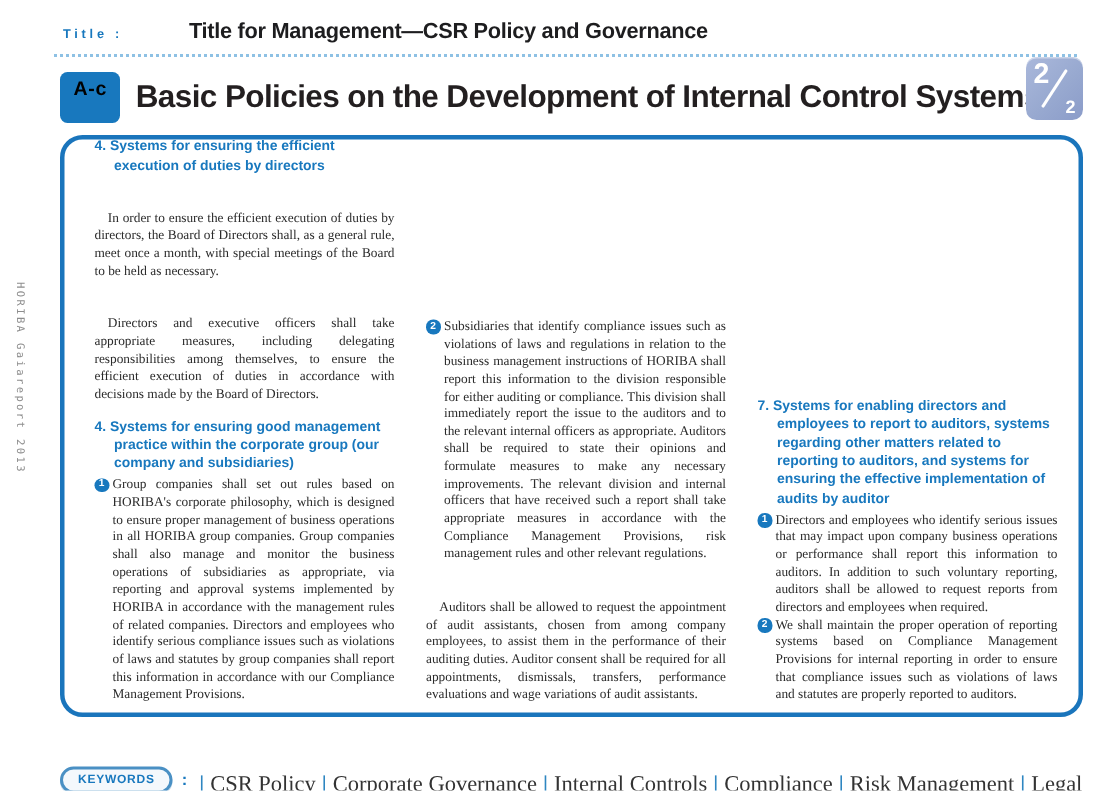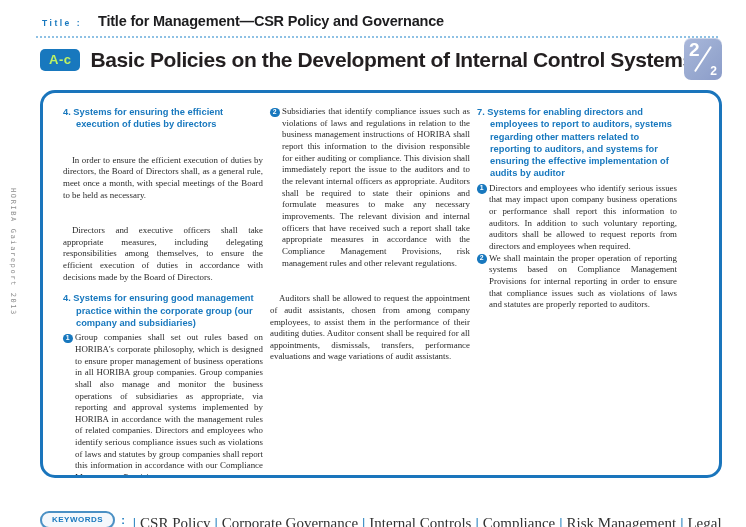--- a/index.html
+++ b/index.html
@@ -14,49 +14,49 @@
 
   
   .vertical-label{
     position:absolute;left:9px;top:188px;
     writing-mode:vertical-rl;
     font-family:"DejaVu Sans Mono",monospace;
     font-size:7px;letter-spacing:1.6px;color:#8d8d8d;
   }
 
   
-  .title-row{position:absolute;left:42px;top:13px;display:flex;align-items:baseline;}
+  .title-row{position:absolute;left:42px;top:13px;display:flex;align-items:baseline;gap:28px;}
   .title-label{color:var(--accent);font-size:8.5px;font-weight:bold;letter-spacing:2.5px;margin-right:16px;}
   .doc-title{color:#1d1d1f;font-size:14.5px;font-weight:bold;letter-spacing:-0.2px;}
   .dotted-rule{position:absolute;left:36px;right:28px;top:36px;border-top:2px dotted #8ec1e4;}
 
   .section-row{position:absolute;left:40px;top:48px;display:flex;align-items:center;}
   .section-badge{
-    background:var(--accent);color:#bef264;font-weight:bold;font-size:13px;
-    padding:3px 9px 4px;border-radius:5px;margin-right:10px;letter-spacing:0.5px;
+    background:var(--accent);color:#000000;font-weight:bold;font-size:13px;
+    padding:3px 9px 16px;border-radius:5px;margin-right:10px;letter-spacing:0.5px;
   }
   .section-title{color:#231f20;font-size:21px;font-weight:bold;letter-spacing:-0.4px;white-space:nowrap;}
 
   .page-indicator{
     position:absolute;right:24px;top:38px;width:38px;height:42px;border-radius:7px;
     background:linear-gradient(135deg,#aab8db 0%,#98a9d0 55%,#8b9cc9 100%);
     box-shadow:inset 0 1px 0 rgba(255,255,255,.45);
   }
   .page-indicator .cur{position:absolute;left:5px;top:1px;color:#fff;font-size:19px;font-weight:bold;}
   .page-indicator .tot{position:absolute;right:5px;bottom:2px;color:#fff;font-size:12px;font-weight:bold;}
   .page-indicator .slash{position:absolute;left:18px;top:6px;width:2px;height:30px;background:#fff;
     transform:rotate(33deg);border-radius:1px;}
 
   
   .content-box{
     position:absolute;left:40px;top:90px;width:682px;height:388px;
     border:3px solid #1a75bc;border-radius:15px;background:#fff;
     padding:13px 20px 6px;overflow:hidden;
   }
-  .content-columns{display:flex;gap:7px;height:100%;}
+  .content-columns{display:flex;gap:21px;height:100%;align-items:flex-end;}
   .column{width:200px;flex:0 0 200px;}
 
   .block-heading{
     color:var(--accent);font-size:9.3px;font-weight:bold;line-height:1.32;
     padding-left:13px;text-indent:-13px;text-align:left;
     margin:9px 0 3px;
   }
   .column .block-heading:first-child{margin-top:0;}
   .block-para{
     font-family:"Liberation Serif",serif;color:var(--ink);

